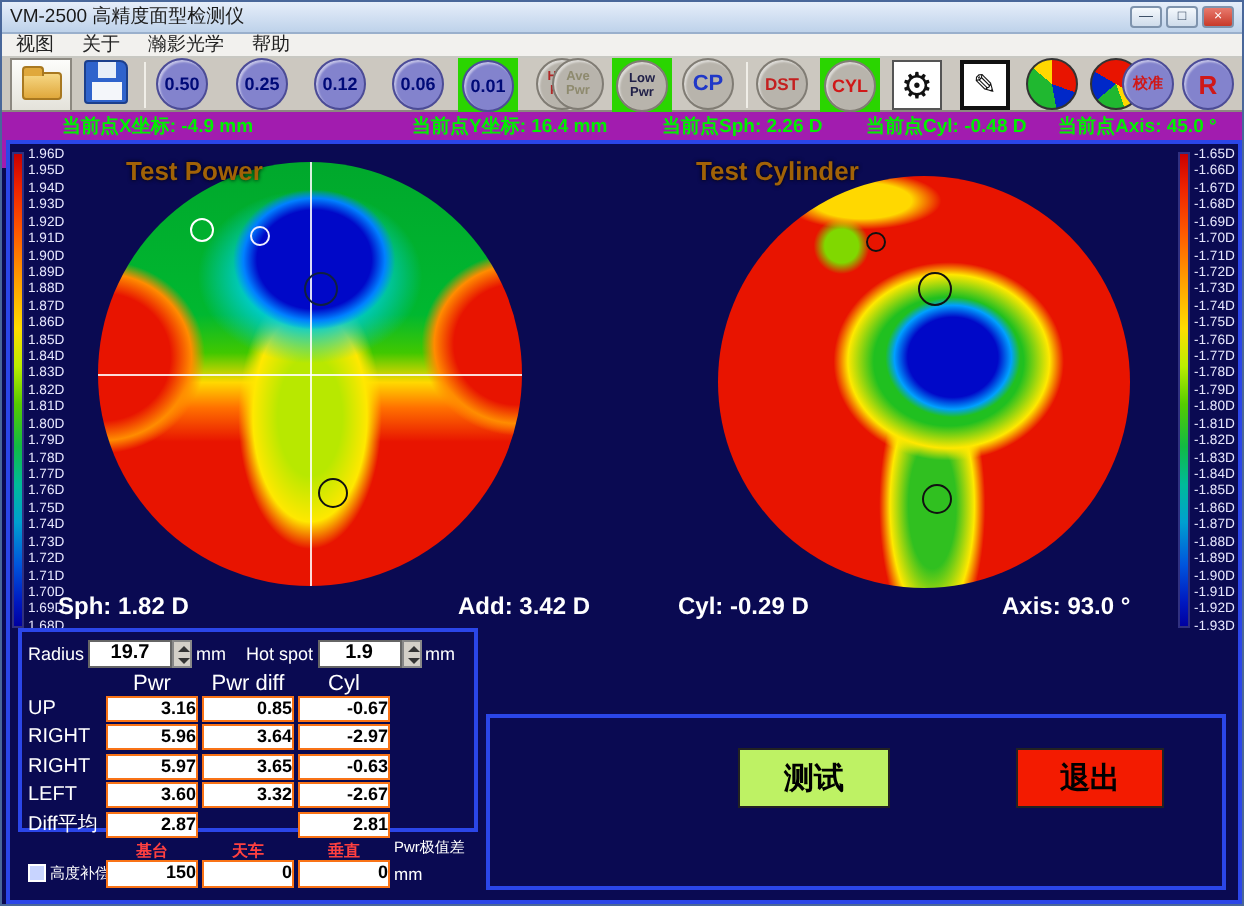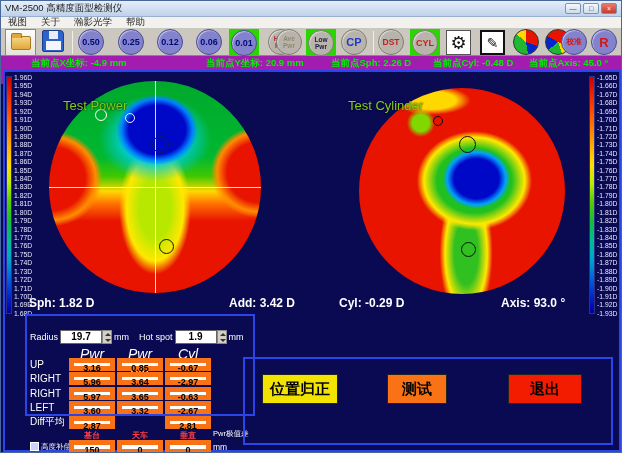--- a/index.html
+++ b/index.html
@@ -37,21 +37,21 @@
   #statusbar{position:absolute;left:0;top:55px;width:100%;height:28px;background:#a21caf;}
   .stat{position:absolute;top:1px;font-size:9.5px;font-weight:bold;color:#00f000;white-space:nowrap;}
 
   
   #main{position:absolute;left:2px;top:69px;width:618px;height:382px;background:#0a0a52;border:2px solid #2b46e8;}
 
   .strip{position:absolute;width:6px;height:238px;top:4px;background:linear-gradient(180deg,#c80000 0%,#ee2200 7%,#ff5500 16%,#ff9900 26%,#ffdd00 37%,#bbee00 45%,#55cc00 53%,#11bb44 62%,#00bb99 70%,#00a0d0 78%,#0055dd 87%,#0018c0 95%,#0000a0 100%);border:1px solid #303080;}
   .scale-labels{position:absolute;top:2px;height:243px;width:27px;display:flex;flex-direction:column;justify-content:space-between;}
   .tick{font-size:6.8px;line-height:7px;color:#e8e8ff;white-space:nowrap;}
 
-  .maptitle{position:absolute;color:#84cc16;font-size:13px;font-weight:normal;z-index:5;text-shadow:0 0 2px #000;margin-top:20px;}
+  .maptitle{position:absolute;color:#a16207;font-size:13px;font-weight:bold;z-index:5;text-shadow:0 0 2px #000;}
   .lensmap{position:absolute;border-radius:50%;overflow:hidden;}
   #power-map{left:44px;top:9px;width:212px;height:212px;
     background:
       radial-gradient(ellipse 52px 45px at 51% 23%,#0008c8 0% 55%,#0080ff 68%,rgba(0,128,255,0) 78%),
       radial-gradient(ellipse 80px 62px at 50% 27%,rgba(0,205,215,.95) 0% 40%,rgba(0,200,130,0) 70%),
       radial-gradient(ellipse 62px 58px at 1% 46%,#e81400 0% 55%,#ff8c00 72%,rgba(255,140,0,0) 83%),
       radial-gradient(ellipse 58px 55px at 99% 43%,#e81400 0% 55%,#ff8c00 72%,rgba(255,140,0,0) 83%),
       radial-gradient(ellipse 46px 85px at 50% 60%,#b8e800 0% 35%,#ffe800 62%,rgba(255,232,0,0) 78%),
       linear-gradient(180deg,#00a82c 0%,#00b830 36%,#40c800 45%,#ffd800 52%,#ff7000 58%,#e81400 66%,#e81400 100%);}
   #cyl-map{left:354px;top:16px;width:206px;height:206px;
@@ -62,46 +62,46 @@
       radial-gradient(ellipse 55px 20px at 35% 6%,#ffd800 0% 45%,rgba(255,216,0,0) 72%),
       radial-gradient(circle 14px at 30% 17%,#80d800 0% 60%,rgba(128,216,0,0) 100%),
       linear-gradient(#e81400,#e81400);}
   .xhair-v{position:absolute;left:50%;top:0;width:1px;height:100%;background:rgba(255,255,255,.85);}
   .xhair-h{position:absolute;top:50%;left:0;height:1px;width:100%;background:rgba(255,255,255,.85);}
   .ann{position:absolute;border-radius:50%;background:transparent;}
 
   .mval{position:absolute;top:224px;color:#fff;font-size:12px;font-weight:bold;white-space:nowrap;}
 
   
-  #measure-panel{position:absolute;left:20px;top:242px;width:230px;height:102px;border:2px solid #2b46e8;padding:12px 3px;}
+  #measure-panel{position:absolute;left:4px;top:242px;width:230px;height:102px;border:2px solid #2b46e8;padding:2px 3px;}
   #radius-row{display:flex;align-items:center;height:17px;color:#fff;font-size:9px;}
   .spin{display:flex;align-items:stretch;height:14px;margin:0 2px;}
   .spin .val{width:42px;background:#fff;border:1px solid #666;color:#000;font-weight:bold;font-size:10px;text-align:center;line-height:12px;}
   .spin .arrows{width:10px;display:flex;flex-direction:column;background:#d4d0c8;border:1px solid #888;}
   .spin .arrows div{flex:1;position:relative;}
   .spin .up:after{content:"";position:absolute;left:2px;top:2px;border-left:3px solid transparent;border-right:3px solid transparent;border-bottom:3px solid #333;}
   .spin .dn:after{content:"";position:absolute;left:2px;top:2px;border-left:3px solid transparent;border-right:3px solid transparent;border-top:3px solid #333;}
   #measure-grid{display:grid;grid-template-columns:37px 46px 46px 46px 1fr;grid-template-rows:10px repeat(4,13px) 13px 8px 14px;column-gap:2px;row-gap:1.5px;margin-top:1px;}
-  .ghead{color:#fff;font-size:14px;text-align:center;font-style:italic;}
+  .ghead{color:#fff;font-size:11px;text-align:center;}
   .h2{grid-column:2;} .h3{grid-column:3;} .h4{grid-column:4;} .hspacer{grid-column:1;}
   .dlabel{grid-column:1;color:#fff;font-size:10px;align-self:center;white-space:nowrap;}
-  .vbox{background:#fff;border:5px solid #f97316;color:#000;font-weight:bold;font-size:9px;text-align:center;line-height:11px;}
+  .vbox{background:#fff;border:1px solid #f97316;color:#000;font-weight:bold;font-size:9px;text-align:right;line-height:11px;}
   .col4{grid-column:4;}
   .suffix{grid-column:5;color:#fff;font-size:7.5px;align-self:center;white-space:nowrap;margin-top:24px;}
   .redlab{color:#ff4040;font-size:8px;font-weight:bold;text-align:center;}
   .r2{grid-column:2;} .r3{grid-column:3;} .r4{grid-column:4;}
   .compcell{grid-column:1;display:flex;align-items:center;gap:2px;color:#fff;font-size:7.5px;white-space:nowrap;overflow:visible;}
   .chk{width:9px;height:9px;background:#c8d4ff;border:1px solid #fff;flex:none;}
   .unit5{grid-column:5;color:#fff;font-size:8.5px;align-self:center;}
 
   
   #action-panel{position:absolute;left:238px;top:285px;width:370px;height:88px;border:2px solid #2b46e8;}
   .act{position:absolute;top:15px;height:30px;border:1px solid #222;font-weight:bold;font-size:15px;color:#000;display:flex;align-items:center;justify-content:center;font-family:"Liberation Sans","DejaVu Sans",sans-serif;}
   #btn-repos{left:17px;width:76px;background:#f2e400;}
-  #btn-test{left:142px;width:60px;background:#f97316;}
+  #btn-test{left:124px;width:76px;background:#bef264;}
   #btn-exit{left:263px;width:74px;background:#f31b00;}
 
   .mini-map{width:26px;height:26px;border-radius:50%;border:1px solid #333;}
   #mini-power{background:conic-gradient(from 210deg,#20b830 0 100deg,#ffd800 100deg 150deg,#e81400 150deg 260deg,#0028c8 260deg 320deg,#20b830 320deg 360deg);}
   #mini-cyl{background:conic-gradient(from 0deg,#e81400 0 120deg,#ffd800 120deg 160deg,#20b830 160deg 230deg,#0028c8 230deg 300deg,#e81400 300deg 360deg);}
 </style>
 </head>
 <body>
 
 <div id="win">
@@ -172,21 +172,21 @@
     <div class="tbtn circ" style="left:576px;left:560px">
         <span style="color:#d01818;font-size:7.5px;font-weight:bold">校准</span>
       </div>
     <div class="tbtn circ" style="left:590px">
         <span style="color:#d01818;font-size:13px">R</span>
       </div>
   </div>
 
   <div id="statusbar">
     <span class="stat" style="left:30px">当前点X坐标: -4.9 mm</span>
-    <span class="stat" style="left:205px">当前点Y坐标: 20.9 mm</span>
+    <span class="stat" style="left:205px">当前点Y坐标: 16.4 mm</span>
     <span class="stat" style="left:330px">当前点Sph: 2.26 D</span>
     <span class="stat" style="left:432px">当前点Cyl: -0.48 D</span>
     <span class="stat" style="left:528px">当前点Axis: 45.0 °</span>
   </div>
 
   <div id="main">
 
     <div class="strip" style="left:1px"></div>
     <div class="scale-labels" id="lscale-labels" style="left:9px">
         <div class="tick">1.96D</div>
@@ -334,19 +334,18 @@
           <span>高度补偿</span>
         </div>
         <div class="vbox">150</div>
         <div class="vbox">0</div>
         <div class="vbox">0</div>
         <div class="unit5">mm</div>
       </div>
     </div>
 
     <div id="action-panel">
-      <div class="act" id="btn-repos">位置归正</div>
       <div class="act" id="btn-test">测试</div>
       <div class="act" id="btn-exit">退出</div>
     </div>
 
   </div>
 </div>
 
 </body></html>

